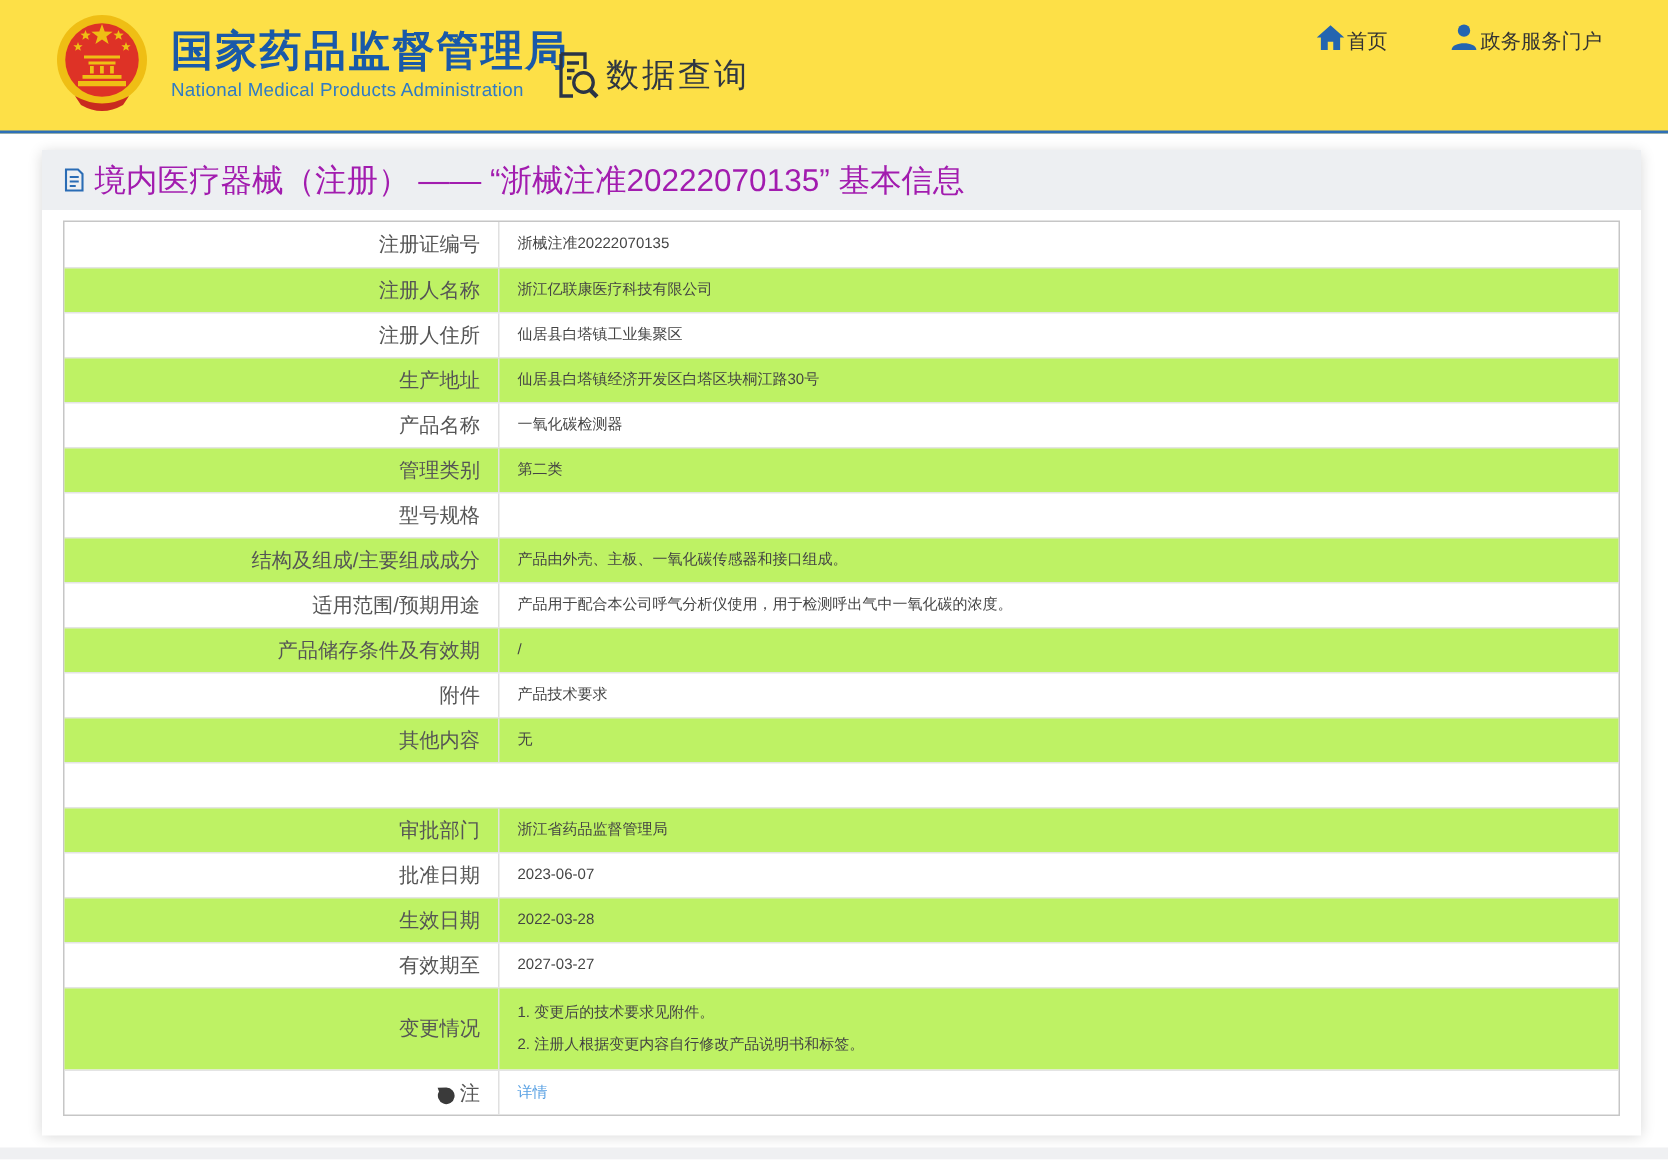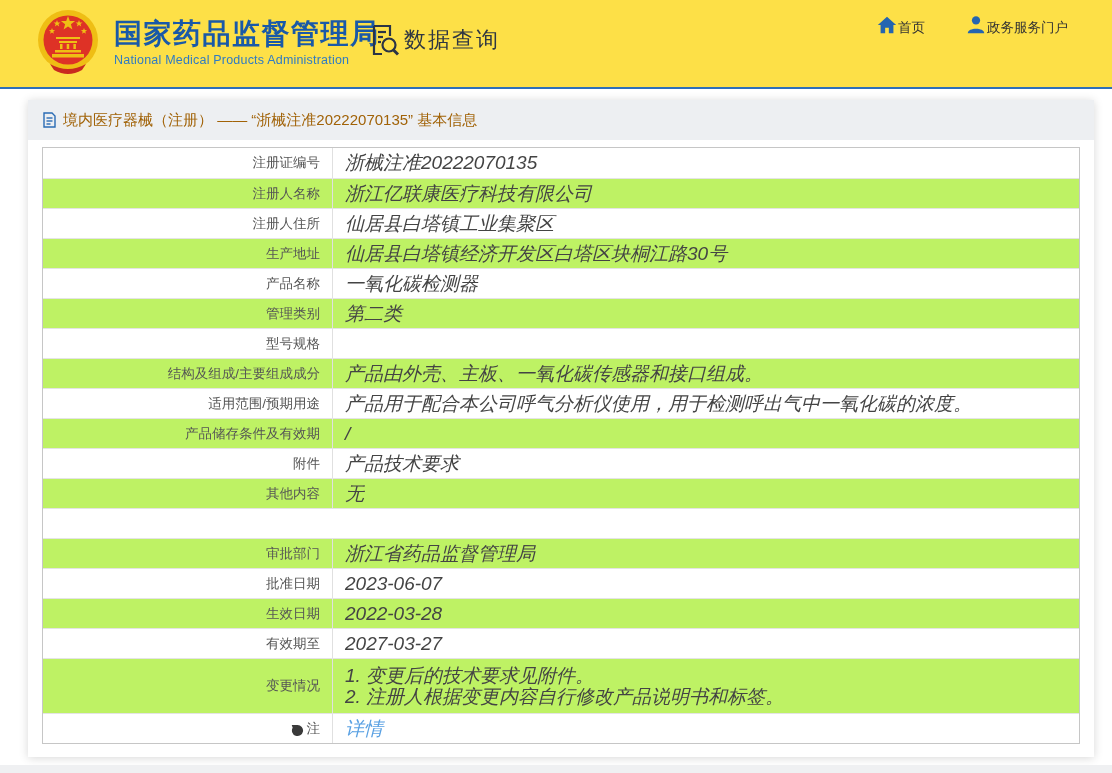--- a/index.html
+++ b/index.html
@@ -6,45 +6,45 @@
   html,body { width:1112px; height:773px; background:#fdfdfd; font-family:"Liberation Sans","DejaVu Sans",sans-serif; overflow:hidden; }
   .page { position:relative; width:1112px; height:773px; background:#fff; }
 
   
   .header { position:relative; height:89px; background:#fde047; border-bottom:2px solid #2d6fb7; }
   .logo-wrap { position:absolute; left:36px; top:8px; display:flex; align-items:center; }
   .emblem { width:64px; height:68px; }
   .logo-text { margin-left:14px; }
   .logo-title { font-size:28px; font-weight:bold; color:#1959a8; letter-spacing:1.5px; line-height:32px; }
   .logo-sub { font-size:12.5px; color:#2f7bc4; margin-top:3px; letter-spacing:.2px; }
-  .dq-wrap { position:absolute; left:368px; top:23px; display:flex; align-items:center; cursor:pointer; }
+  .dq-wrap { position:absolute; left:368px; top:33px; display:flex; align-items:center; cursor:pointer; }
   .dq-icon { width:32px; height:34px; }
   .dq-label { font-size:22px; color:#2f3742; letter-spacing:2px; margin-left:4px; }
   .top-nav { position:absolute; right:44px; top:13px; display:flex; gap:40px; }
   .nav-item { display:flex; flex-direction:row; align-items:center; cursor:pointer; }
   .nav-item svg { width:22px; height:22px; }
   .nav-label { font-size:13.5px; color:#333; margin-top:6px; white-space:nowrap; }
 
   
   .card { position:relative; margin:11px 0 0 28px; width:1066px; background:#fff;
           box-shadow:0 1px 9px rgba(0,0,0,.16); padding-bottom:13px; }
   .breadcrumb { height:40px; background:#edeff2; display:flex; align-items:center; padding:0 14px; }
   .bc-icon { width:15px; height:16px; margin-right:6px; flex:none; }
-  .bc-text { font-size:15px; color:#a16207; }
+  .bc-text { font-size:21px; color:#a21caf; }
 
   
   .info-table { margin:7px 14px 0 14px; border:1px solid #c6c6c6; }
   .t-row { display:flex; align-items:stretch; min-height:30px; }
   .t-row + .t-row { border-top:1px solid #e4e4e4; }
   .t-row.alt { background:#bef264; }
   .t-label { width:290px; flex:none; border-right:1px solid #e0e0e0; display:flex; align-items:center;
              justify-content:flex-end; padding-right:12px; text-align:right;
              font-size:13.5px; color:#555; }
   .t-value { flex:1; display:flex; align-items:center; padding:4px 10px 4px 12px;
-             font-size:19px; color:#444; line-height:20px;font-style:italic; }
+             font-size:10px; color:#444; line-height:20px; }
   .t-value.multiline { display:block; padding-top:6px; padding-bottom:6px; }
   .t-value.multiline div { line-height:21px; }
   .link { color:#58a0e3; cursor:pointer; }
   .note-icon { width:13px; height:13px; margin-right:3px; position:relative; top:2px; }
 
   .footer-strip { position:absolute; left:0; bottom:0; width:1112px; height:8px; background:#eff0f2; }
 </style>
 </head>
 <body>
 

